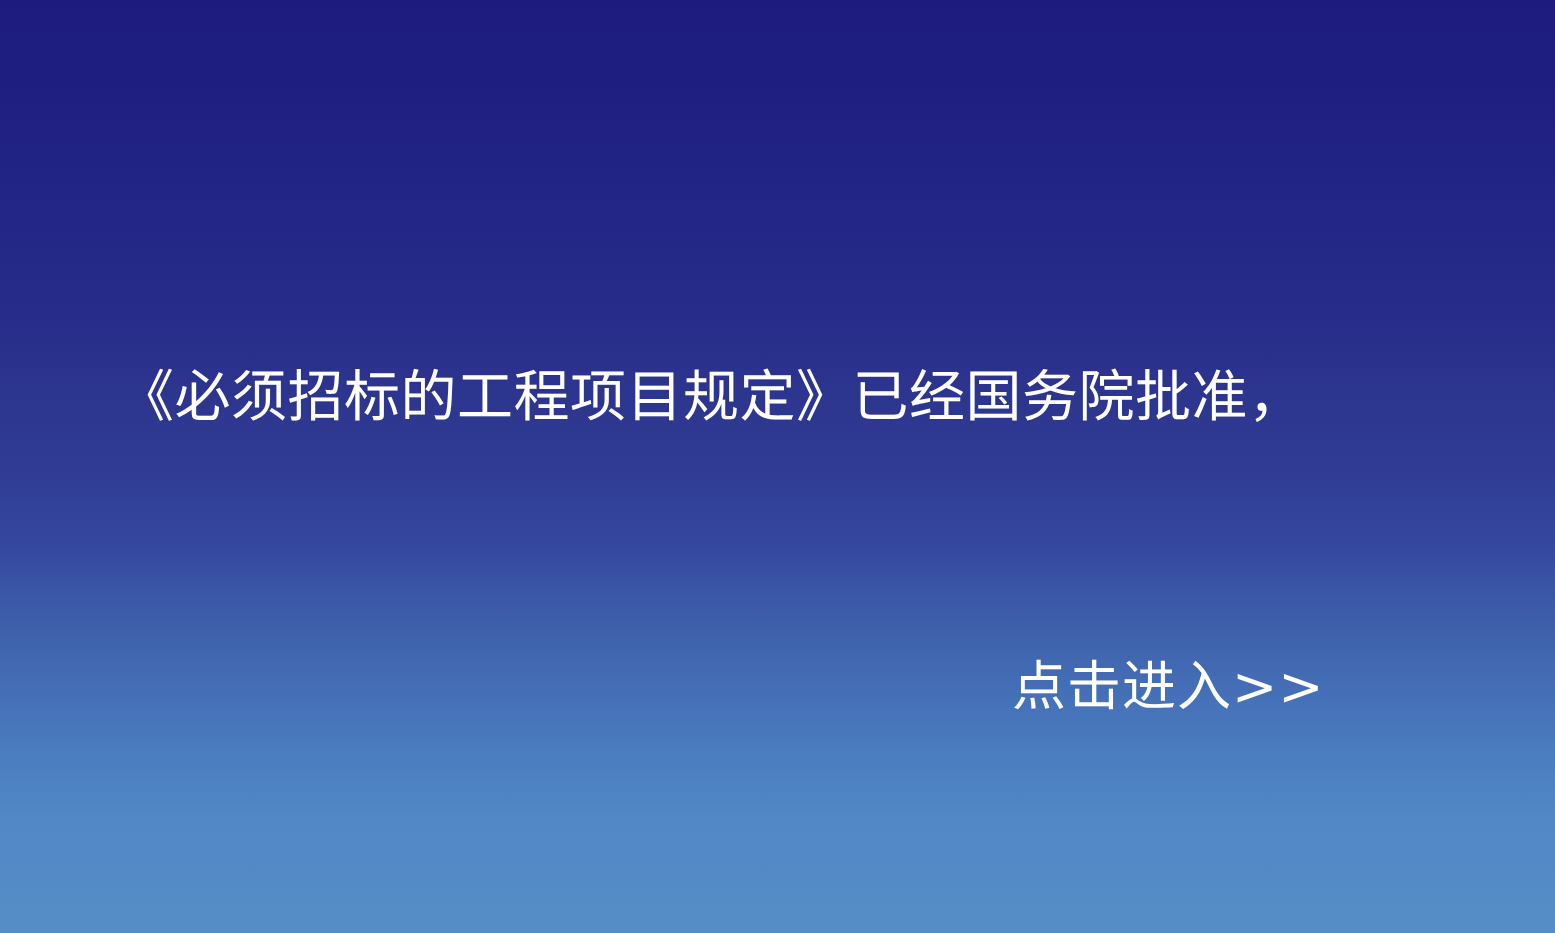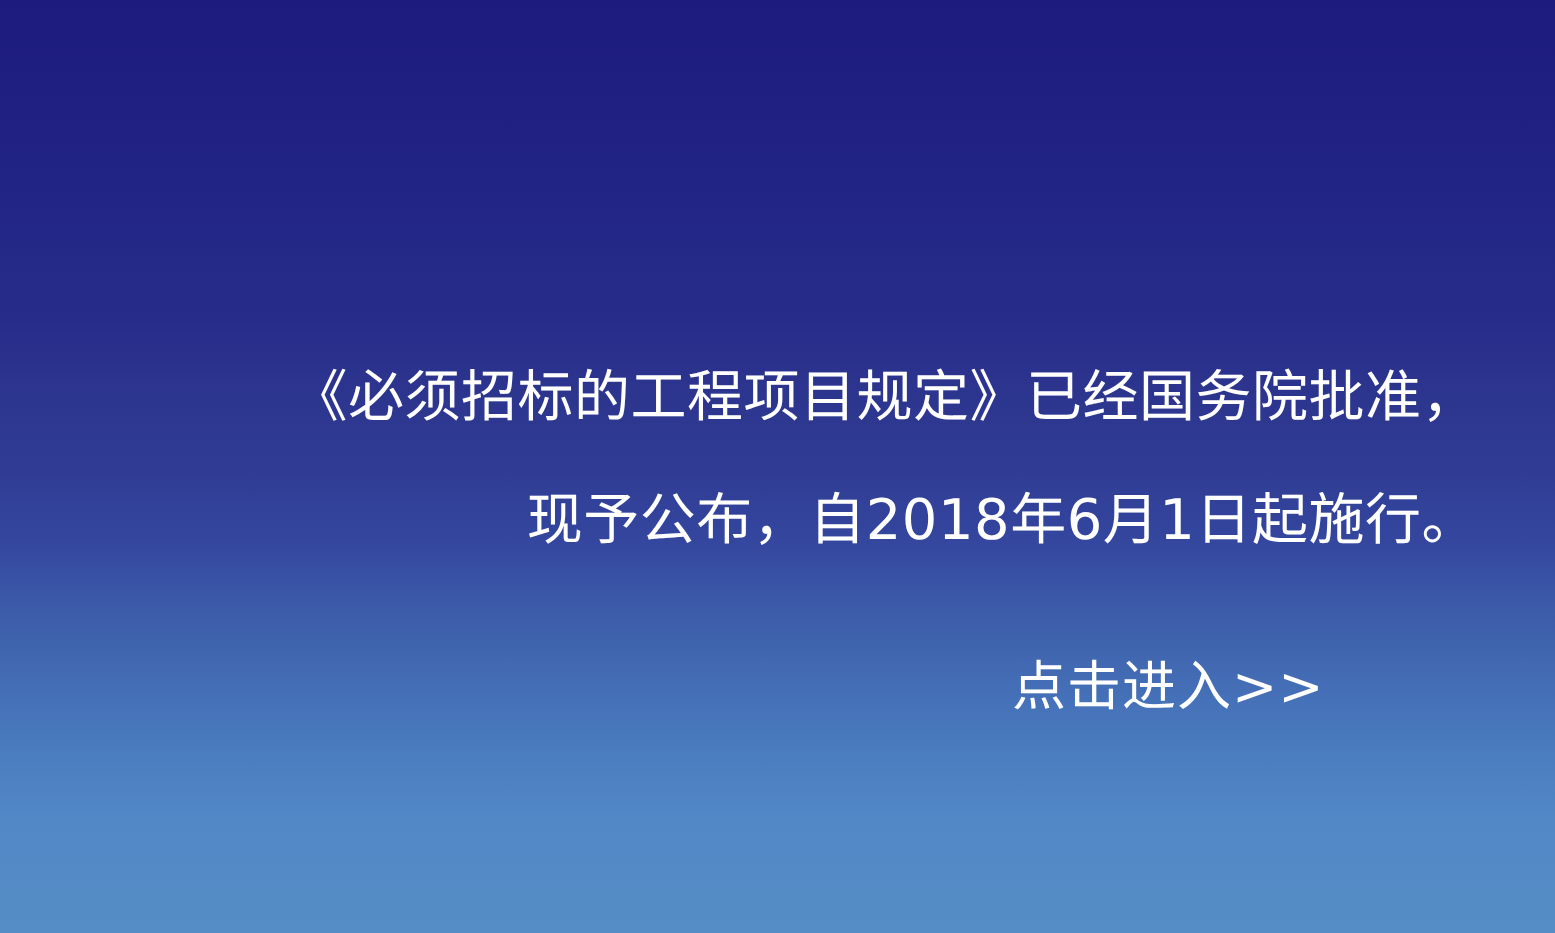--- a/index.html
+++ b/index.html
@@ -38,21 +38,20 @@
     );
     user-select: none;
   }
 
   
   .copy-block {
     position: absolute;
     left: 88px;
     top: 336px;
     width: 1390px;
-    text-align: right;
   }
 
   .copy-line {
     color: #ffffff;
     font-size: 56px;
     line-height: 123px;
     font-weight: 500;
     letter-spacing: 0.5px;
     white-space: nowrap;
     text-rendering: geometricPrecision;
@@ -81,18 +80,17 @@
     font-family: inherit;
   }
 </style>
 </head>
 <body>
 
 <div class="banner">
 
   <div class="copy-block">
     <div class="copy-line copy-line--first">《必须招标的工程项目规定》已经国务院批准，</div>
-    <div class="copy-line">现予公布，自2018年6月1日起施行。</div>
   </div>
 
   <button class="cta">点击进入&gt;&gt;</button>
 
 </div>
 
 </body></html>

